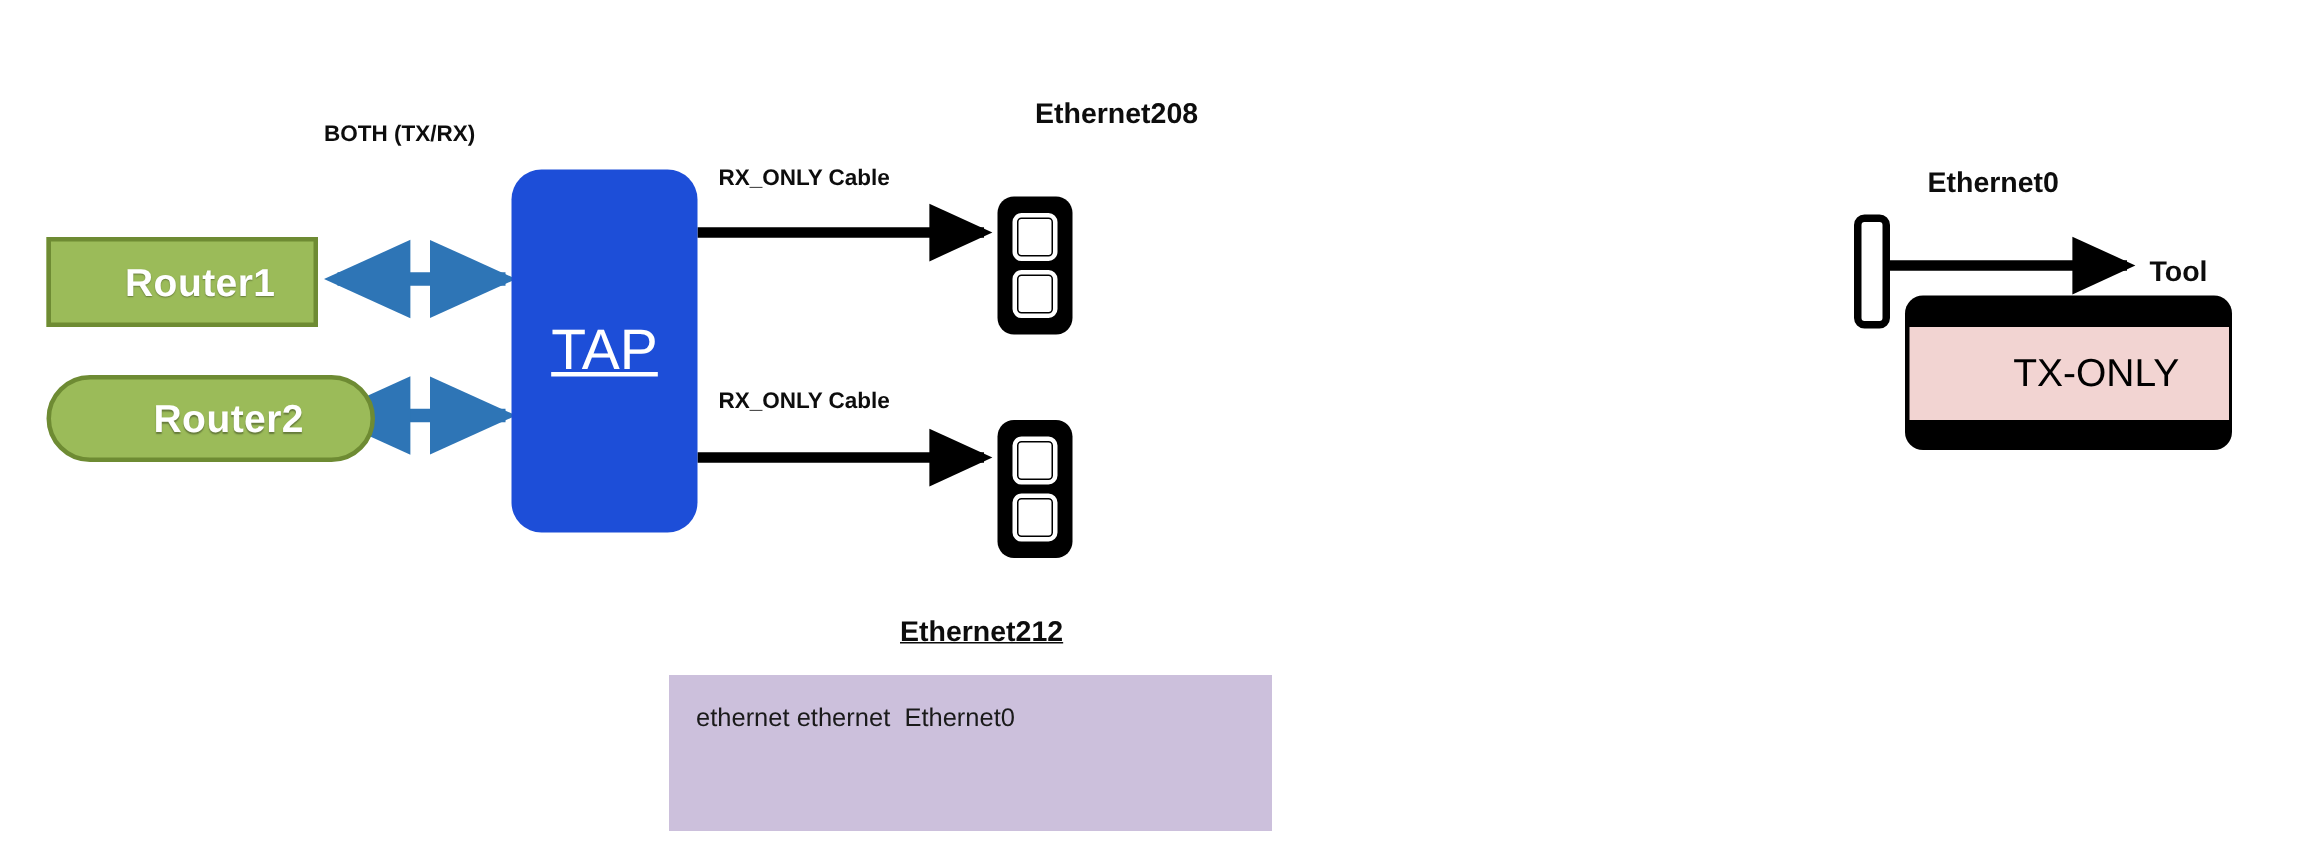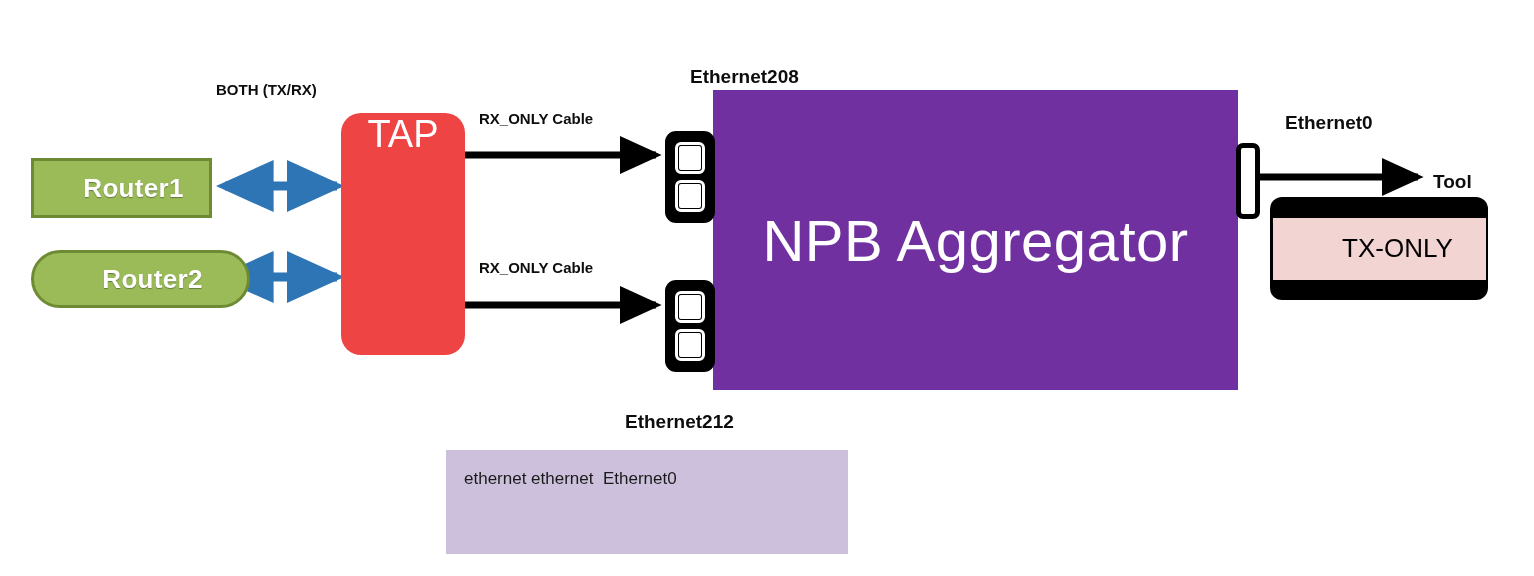--- a/index.html
+++ b/index.html
@@ -20,24 +20,25 @@
     letter-spacing:0.3px;
     text-shadow:0 1px 1px rgba(0,0,0,.35);
     padding-left:24px;
   }
   #router1{left:31px;top:158px;width:181px;height:60px;}
   #router2{left:31px;top:250px;width:219px;height:58px;border-radius:29px;}
 
   
   #tap{
     position:absolute;left:341px;top:113px;width:124px;height:242px;
-    background:#ef4444;border-radius:20px;
-    display:flex;align-items:flex-start;justify-content:center;
+    background:#1d4ed8;border-radius:20px;
+    display:flex;align-items:center;justify-content:center;
     color:#ffffff;font-size:38px;font-weight:400;
     font-family:"Liberation Sans",sans-serif;
+    text-decoration:underline;
   }
 
   
   #npb{
     position:absolute;left:713px;top:90px;width:525px;height:300px;
     background:#7030A0;
     display:flex;align-items:center;justify-content:center;
     color:#ffffff;font-size:58px;font-weight:400;
     letter-spacing:0.5px;
   }
@@ -93,21 +94,21 @@
   .lbl{
     position:absolute;font-weight:bold;color:#0d0d0d;white-space:nowrap;
   }
   .lbl.sm{font-size:15px;}
   .lbl.md{font-size:19px;}
 
   #lbl-both{left:196px;top:81px;margin-left:20px;}
   #lbl-rx1{left:479px;top:110px;}
   #lbl-rx2{left:479px;top:259px;}
   #lbl-eth208{left:644px;top:66px;margin-left:46px;}
-  #lbl-eth212{left:625px;top:411px;}
+  #lbl-eth212{left:600px;top:411px;text-decoration:underline;}
   #lbl-eth0{left:1285px;top:112px;}
   #lbl-tool{left:1433px;top:171px;}
 
   svg.overlay{position:absolute;left:0;top:0;width:1534px;height:576px;
               pointer-events:none;}
 </style>
 </head>
 <body>
 
 <div class="stage">
@@ -151,23 +152,20 @@
   </div>
 
   <div class="router" id="router2">
     <span>Router2</span>
   </div>
 
   <div id="tap">
     <span>TAP</span>
   </div>
 
-  <div id="npb">
-    <span>NPB Aggregator</span>
-  </div>
 
   <div class="port2" id="port-top">
     <div class="sq"></div>
     <div class="sq"></div>
   </div>
 
   <div class="port2" id="port-bottom">
     <div class="sq"></div>
     <div class="sq"></div>
   </div>

